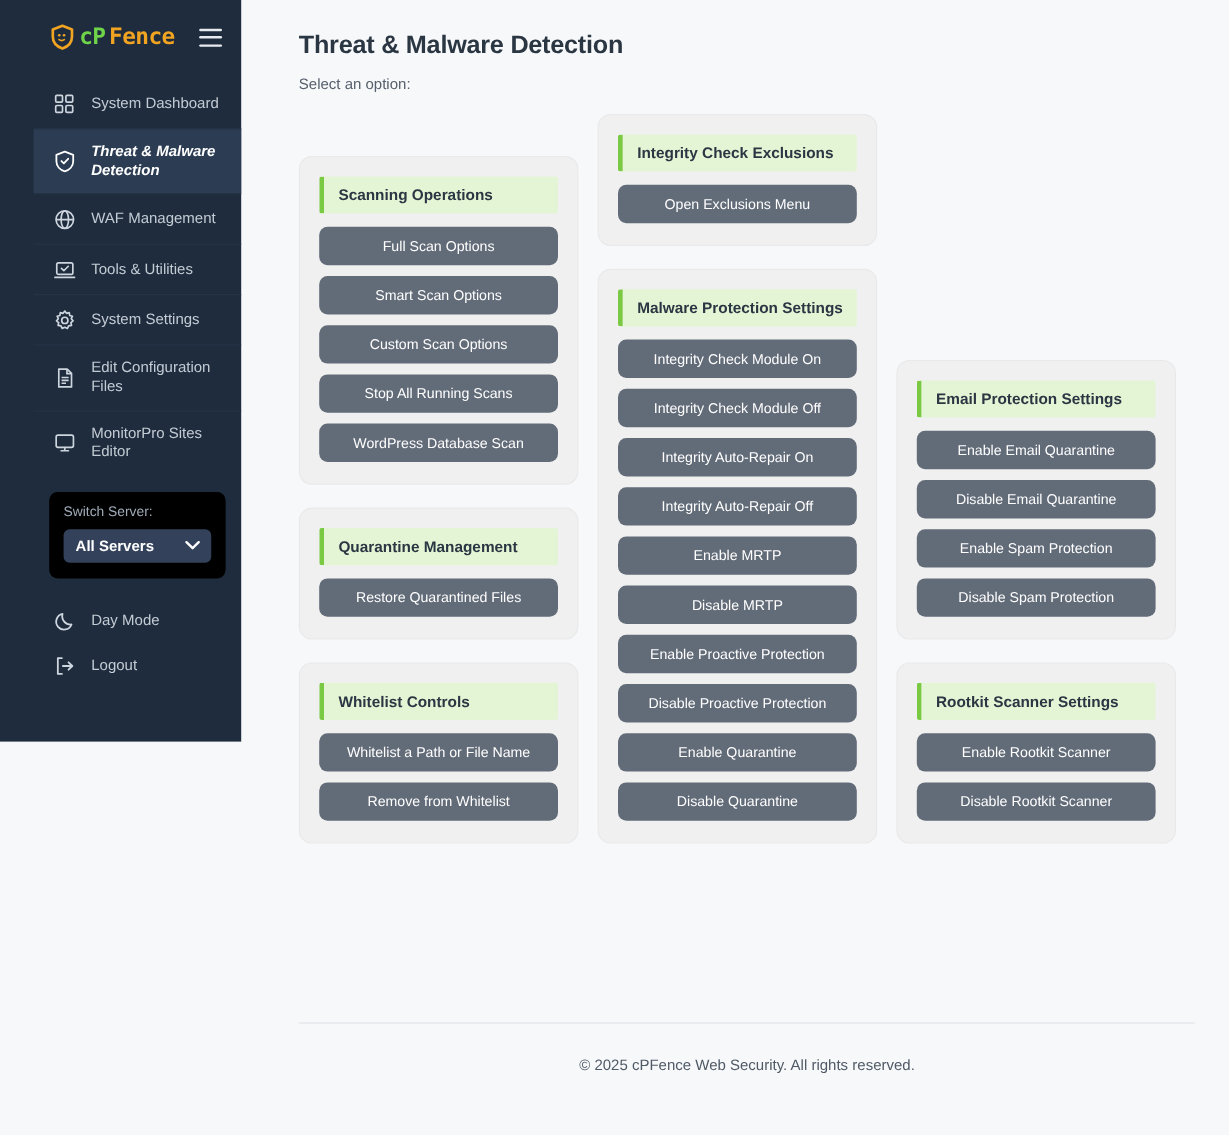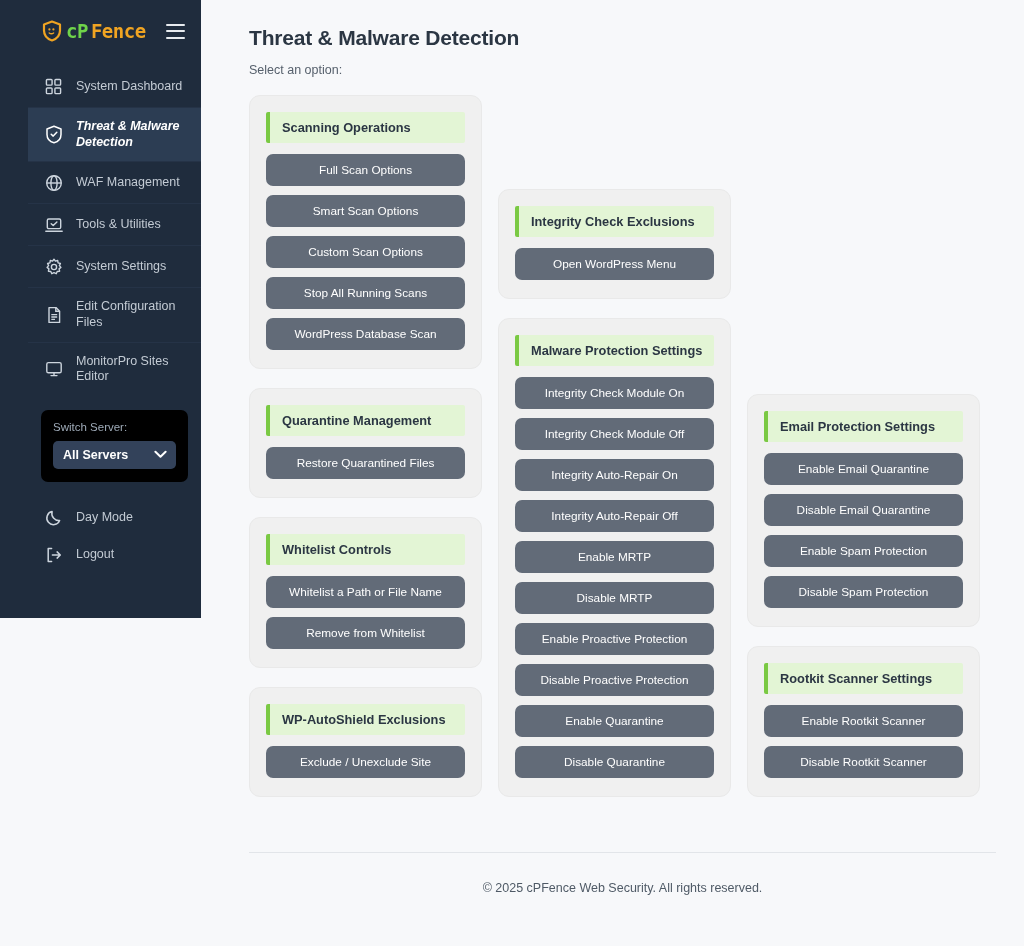--- a/index.html
+++ b/index.html
@@ -362,29 +362,25 @@
         </div>
         <div class="card">
           <div class="card-header">Quarantine Management</div>
           <button class="card-btn">Restore Quarantined Files</button>
         </div>
         <div class="card">
           <div class="card-header">Whitelist Controls</div>
           <button class="card-btn">Whitelist a Path or File Name</button>
           <button class="card-btn">Remove from Whitelist</button>
         </div>
-        <div class="card">
-          <div class="card-header">WP-AutoShield Exclusions</div>
-          <button class="card-btn">Exclude / Unexclude Site</button>
-        </div>
       </div>
       <div class="column">
         <div class="card">
           <div class="card-header">Integrity Check Exclusions</div>
-          <button class="card-btn">Open WordPress Menu</button>
+          <button class="card-btn">Open Exclusions Menu</button>
         </div>
         <div class="card">
           <div class="card-header">Malware Protection Settings</div>
           <button class="card-btn">Integrity Check Module On</button>
           <button class="card-btn">Integrity Check Module Off</button>
           <button class="card-btn">Integrity Auto-Repair On</button>
           <button class="card-btn">Integrity Auto-Repair Off</button>
           <button class="card-btn">Enable MRTP</button>
           <button class="card-btn">Disable MRTP</button>
           <button class="card-btn">Enable Proactive Protection</button>

